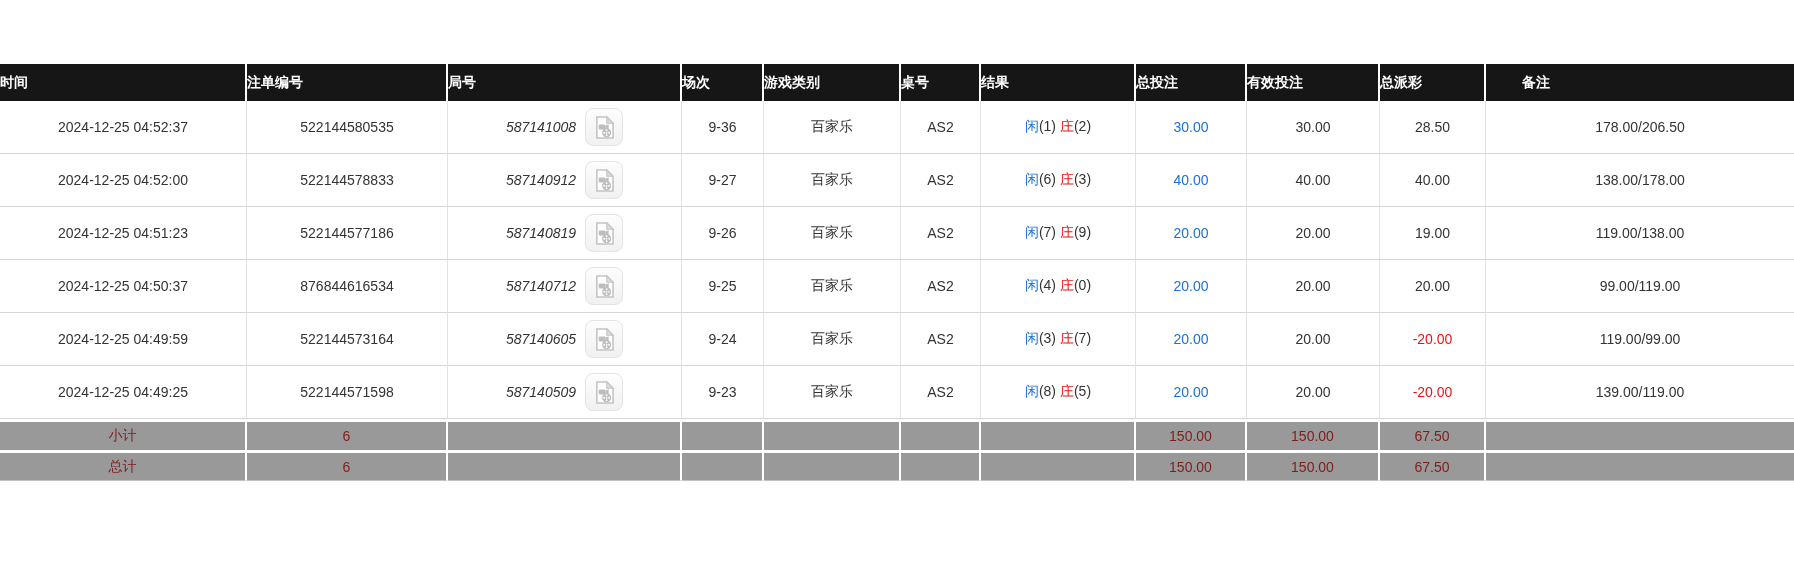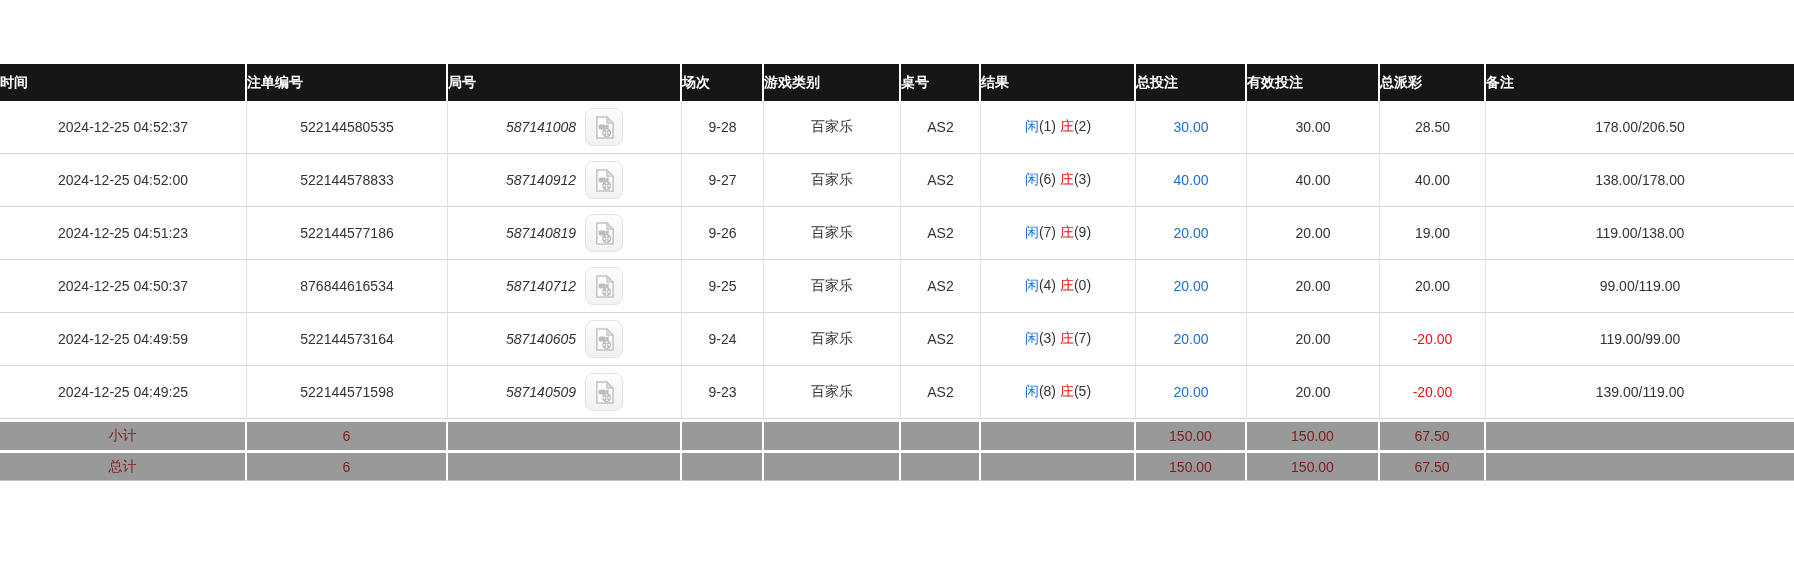--- a/index.html
+++ b/index.html
@@ -29,21 +29,21 @@
   table.records thead th {
     background: #161616;
     color: #ffffff;
     font-weight: bold;
     font-size: 14px;
     height: 37px;
     padding: 0;
     text-align: left;
     border-right: 2px solid #ffffff;
   }
-  table.records thead th:last-child { border-right: none; }
+  table.records thead th:last-child { border-right: none; padding-left: 36px; }
   table.records tbody td {
     height: 53px;
     padding: 0;
     text-align: center;
     vertical-align: middle;
     border-bottom: 1px solid #d6d6d6;
     border-right: 1px solid #e2e2e2;
     background: #ffffff;
   }
   table.records tbody tr td:last-child { border-right: none; }
@@ -132,21 +132,21 @@
       <circle cx="13.9" cy="16.7" r="4" fill="#bdbdbd"></circle>
       <circle cx="13.9" cy="16.7" r="0.8" fill="#ffffff"></circle>
       <circle cx="13.9" cy="14.5" r="0.85" fill="#ffffff"></circle>
       <circle cx="13.9" cy="18.9" r="0.85" fill="#ffffff"></circle>
       <circle cx="11.7" cy="16.7" r="0.85" fill="#ffffff"></circle>
       <circle cx="16.1" cy="16.7" r="0.85" fill="#ffffff"></circle>
     </svg>
   </button>
 </div>
           </td>
-          <td>9-28</td>
+          <td>9-36</td>
           <td>百家乐</td>
           <td>AS2</td>
           <td class="result-cell"><span class="txt-blue">闲</span><span class="result-pts">(1)</span> <span class="txt-red">庄</span><span class="result-pts">(2)</span></td>
           <td class="txt-blue">30.00</td>
           <td>30.00</td>
           <td>28.50</td>
           <td>178.00/206.50</td>
         </tr>
         <tr>
           <td>2024-12-25 04:52:00</td>

